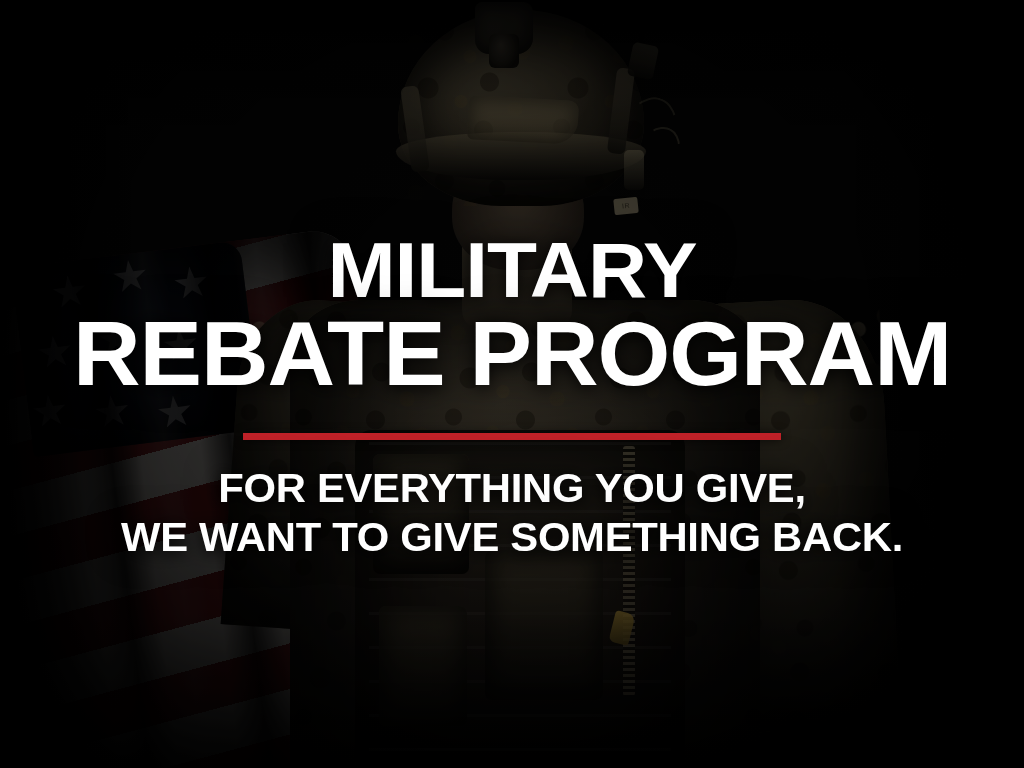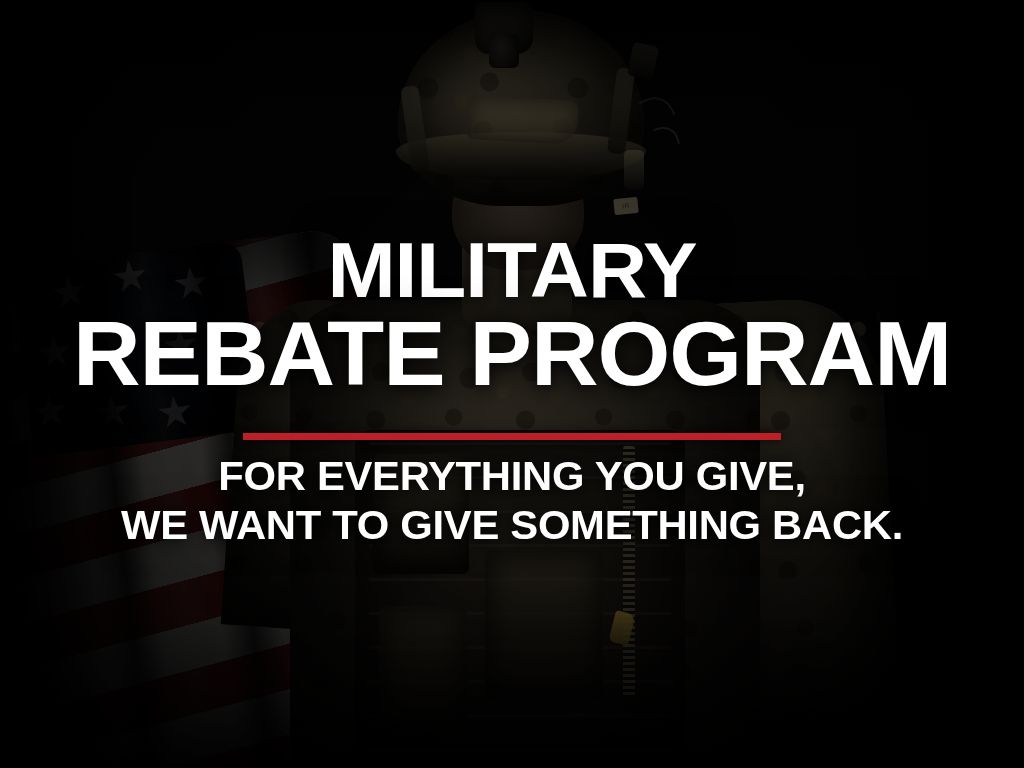--- a/index.html
+++ b/index.html
@@ -355,21 +355,21 @@
 
   .subhead {
     width: 100%;
     text-align: center;
     color: #ffffff;
     font-family: "Liberation Sans", sans-serif;
     font-weight: 700;
     font-size: 41px;
     line-height: 1.18;
     letter-spacing: -0.3px;
-    margin-top: 12px;
+    margin-top: 24px;
     text-shadow: 0 2px 14px rgba(0,0,0,0.85), 0 0 34px rgba(0,0,0,0.55);
   }
   .subhead .s1, .subhead .s2 { display: block; transform: scaleX(1.02); }
 </style>
 </head>
 <body>
 
 <div id="poster">
 
   <div class="photo">

